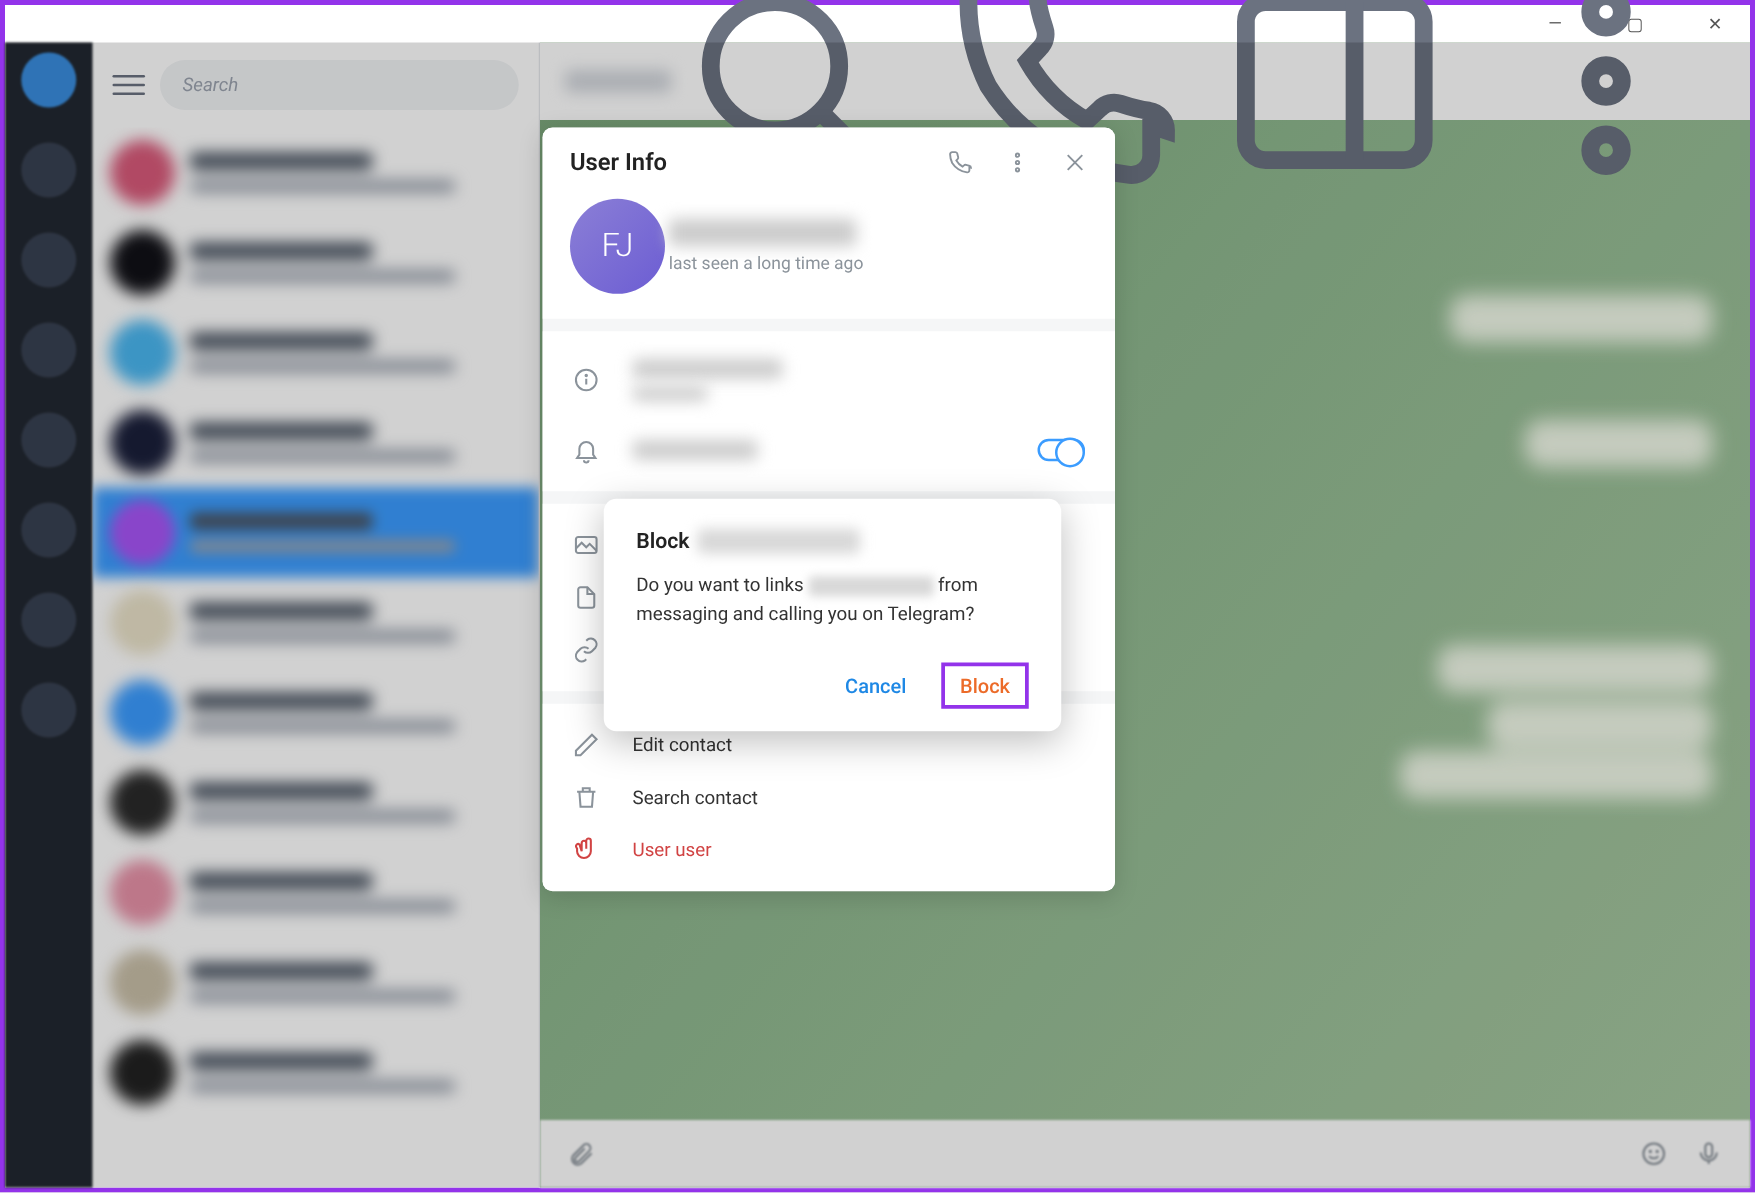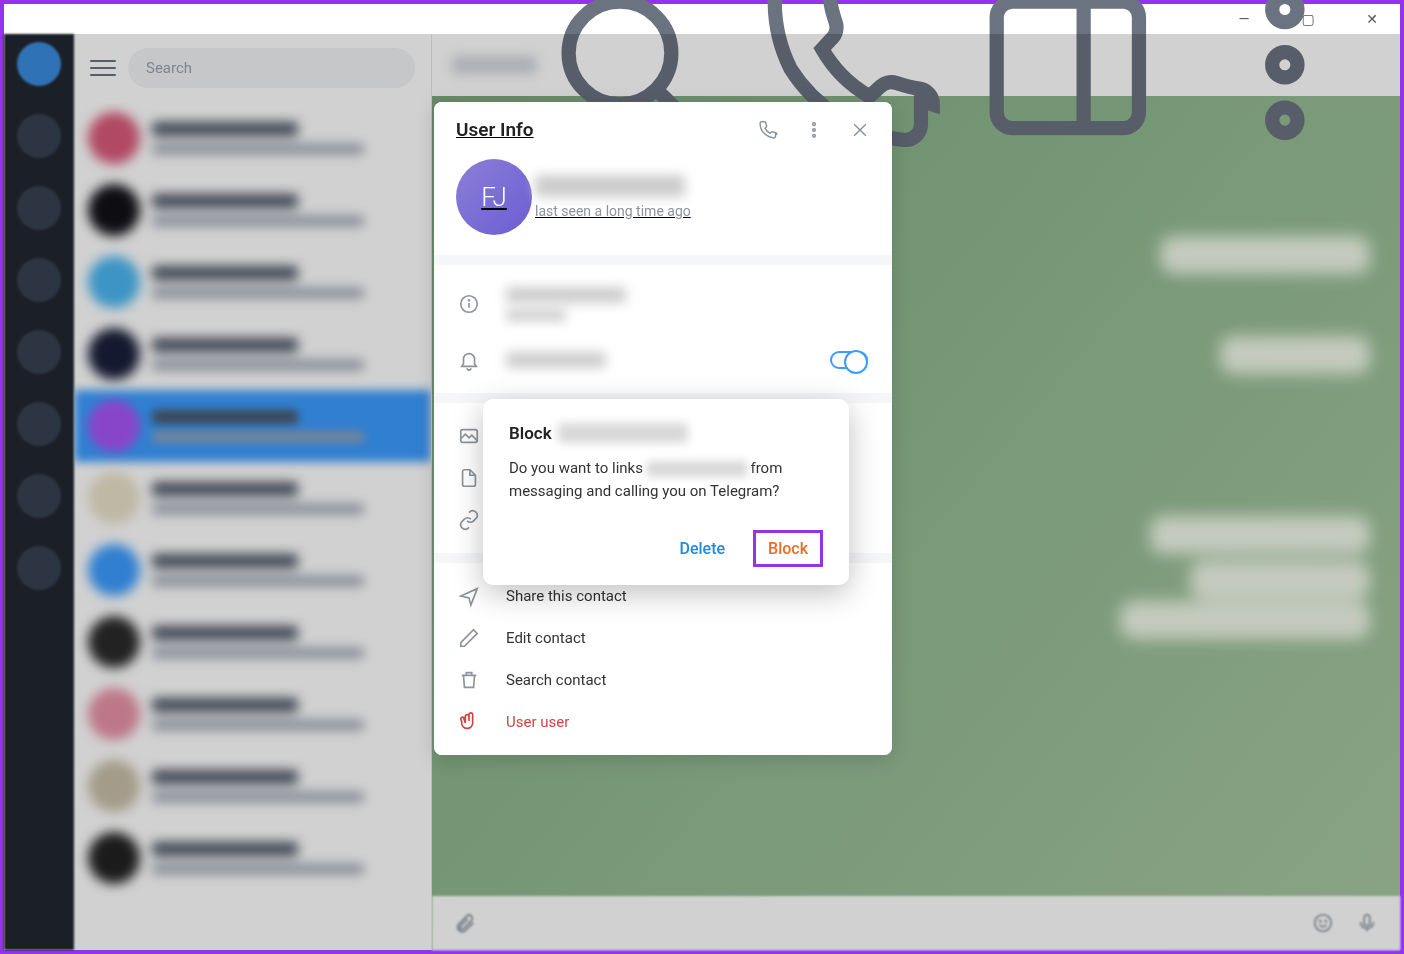--- a/index.html
+++ b/index.html
@@ -11,21 +11,21 @@
   .titlebar .tb-btn { width: 40px; height: 30px; display: flex; align-items: center; justify-content: center; color: #555; font-size: 14px; }
   
   .app { position: absolute; top: 30px; left: 0; right: 0; bottom: 0; display: flex; }
   
   
   .rail { width: 70px; background: #222831; display: flex; flex-direction: column; align-items: center; padding-top: 8px; gap: 28px; filter: blur(1px); }
   .rail .railitem { width: 44px; height: 44px; border-radius: 50%; background: #384152; }
   
   
   .chatcol { width: 358px; background: #fff; display: flex; flex-direction: column; border-right: 1px solid #e5e7eb; }
-  .chathead { display: flex; align-items: center; gap: 12px; padding: 14px 16px; }
+  .chathead { display: flex; align-items: center; gap: 12px; padding: 14px 16px; font-style: italic; }
   .burger { width: 26px; height: 26px; display: flex; flex-direction: column; justify-content: center; gap: 5px; }
   .burger span { height: 2px; background: #6b7280; border-radius: 1px; }
   .search { flex: 1; background: #f1f3f5; border-radius: 20px; height: 40px; display: flex; align-items: center; padding: 0 18px; color: #9ca3af; font-size: 15px; }
   .chatlist { flex: 1; overflow: hidden; }
   .chatrow { display: flex; align-items: center; gap: 12px; padding: 10px 14px; filter: blur(6px); }
   .chatrow.selected { background: #3b9cff; filter: blur(5px); }
   .chatrow .av { width: 52px; height: 52px; border-radius: 50%; flex-shrink: 0; }
   .chatrow .txt { flex: 1; }
   .chatrow .line1 { height: 14px; background: #4b5563; border-radius: 4px; margin-bottom: 8px; width: 55%; }
   .chatrow .line2 { height: 10px; background: #9ca3af; border-radius: 4px; width: 80%; }
@@ -42,21 +42,21 @@
   .msg.m3 { top: 420px; width: 220px; }
   .msg.m4 { top: 465px; width: 180px; }
   .msg.m5 { top: 505px; width: 250px; }
   .convfoot { height: 54px; background: #fff; display: flex; align-items: center; justify-content: space-between; padding: 0 22px; color: #8b939b; filter: blur(1px); }
   
   
   .dimmer { position: absolute; inset: 0; background: rgba(0,0,0,0.18); }
   
   
   .userinfo { position: absolute; top: 68px; left: 430px; width: 458px; background: #f5f6f7; border-radius: 8px; box-shadow: 0 4px 20px rgba(0,0,0,0.15); overflow: hidden; display: flex; flex-direction: column; }
-  .ui-head { background: #fff; padding: 16px 22px 0; text-decoration: underline; }
+  .ui-head { background: #fff; padding: 16px 22px 0; }
   .ui-titlebar { display: flex; align-items: center; justify-content: space-between; margin-bottom: 18px; }
   .ui-title { font-size: 19px; font-weight: 600; color: #222; }
   .ui-acts { display: flex; gap: 26px; color: #8b939b; }
   .ui-profile { display: flex; align-items: center; gap: 3px; padding-bottom: 20px; }
   .ui-avatar { width: 76px; height: 76px; border-radius: 50%; background: linear-gradient(135deg, #8b7fd6, #6c5dd3); color: #fff; display: flex; align-items: center; justify-content: center; font-size: 26px; font-weight: 300; }
   .ui-nameblock { display: flex; flex-direction: column; gap: 6px; text-align: center; }
   .ui-name-blur { width: 150px; height: 22px; background: #ccc; border-radius: 4px; filter: blur(6px); }
   .ui-status { font-size: 14px; color: #8b939b; }
   
   .ui-section { background: #fff; margin-top: 10px; padding: 12px 0; }
@@ -325,28 +325,20 @@
               </svg>
             </span>
           <span>15 shared links</span>
         </div>
       </div>
 
       <div class="ui-section">
         <div class="ui-row">
           <span class="icon">
               <svg viewBox="0 0 24 24">
-                <path d="M3 12l18-8-7 18-2-8z"></path>
-              </svg>
-            </span>
-          <span>Share this contact</span>
-        </div>
-        <div class="ui-row">
-          <span class="icon">
-              <svg viewBox="0 0 24 24">
                 <path d="M17 3l4 4L7 21H3v-4z"></path>
               </svg>
             </span>
           <span>Edit contact</span>
         </div>
         <div class="ui-row">
           <span class="icon">
               <svg viewBox="0 0 24 24">
                 <path d="M4 7h16M9 7V4h6v3M6 7l1 13h10l1-13"></path>
               </svg>
@@ -368,19 +360,19 @@
       <div class="modal-title">
         <span>Block</span>
         <span class="blur"></span>
       </div>
       <div class="modal-body">
         <span>Do you want to links</span>
         <span class="inline-blur"></span>
         <span>from messaging and calling you on Telegram?</span>
       </div>
       <div class="modal-actions">
-        <div class="btn-cancel">Delete</div>
+        <div class="btn-cancel">Cancel</div>
         <div class="btn-block">Block</div>
       </div>
     </div>
 
   </div>
 </div>
 
 </body></html>

